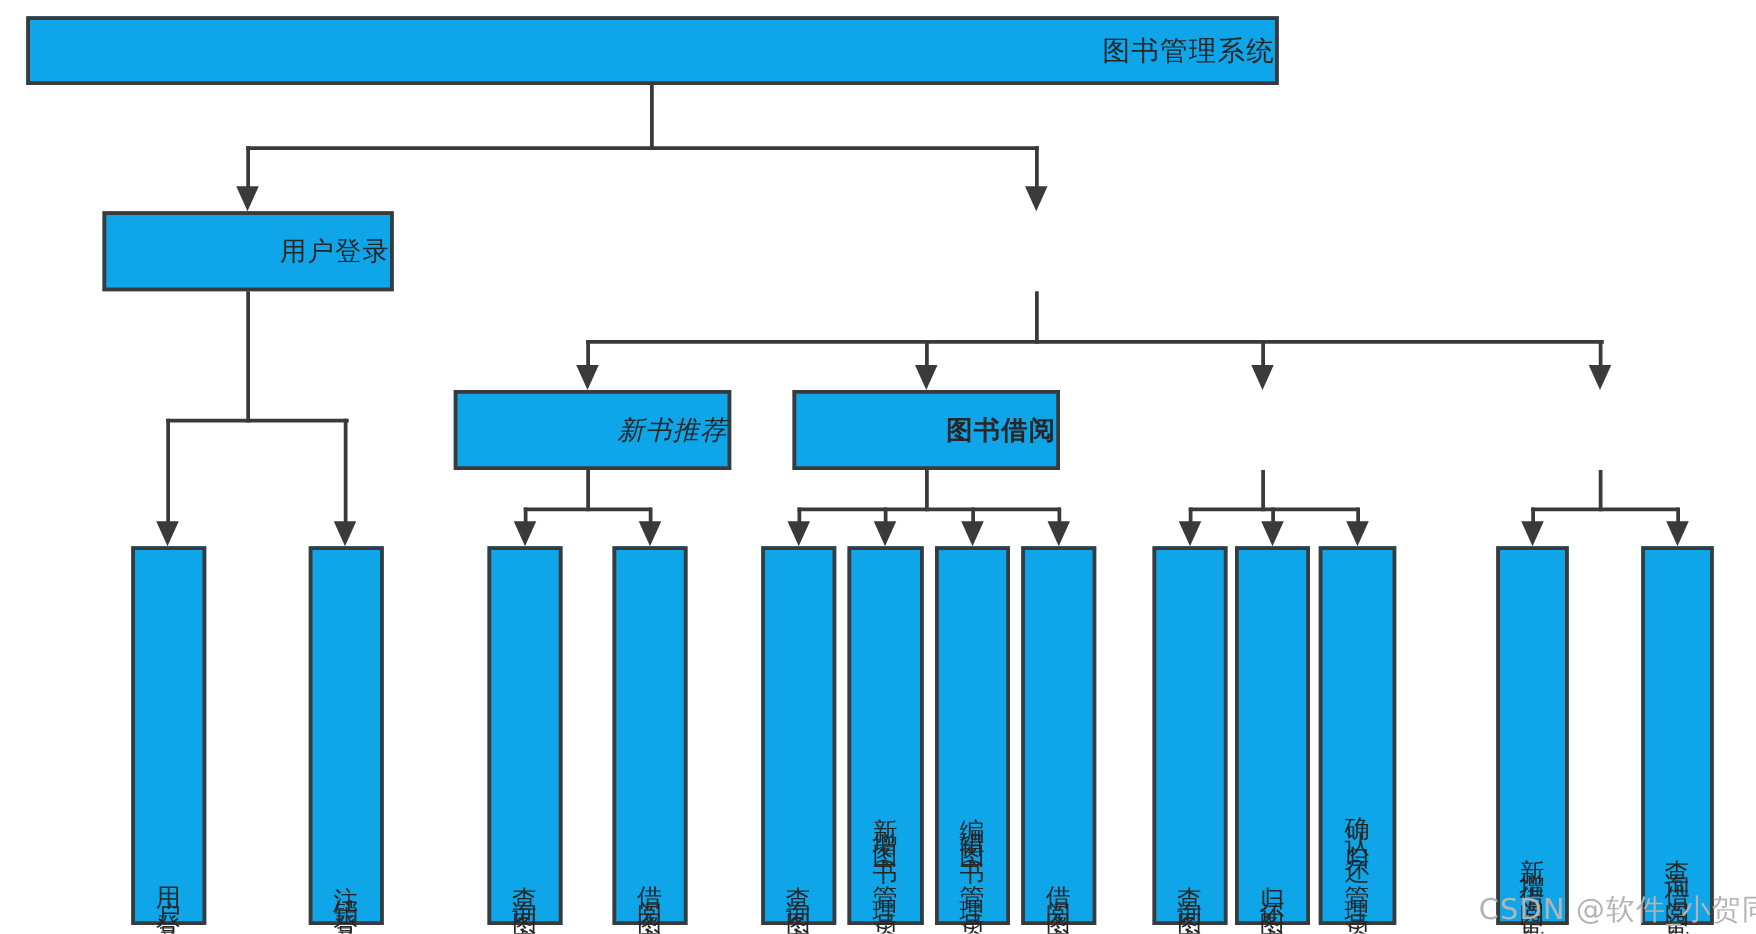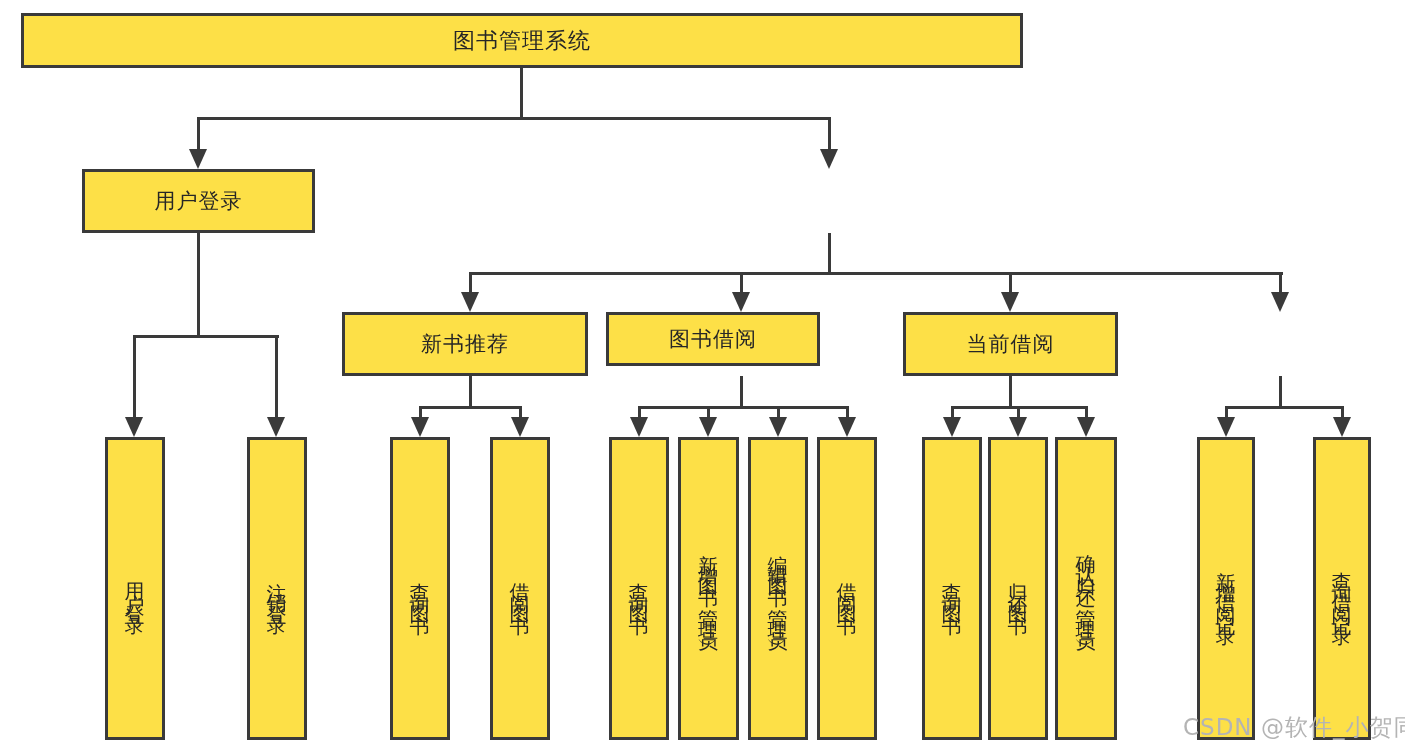--- a/index.html
+++ b/index.html
@@ -3,22 +3,22 @@
 <meta charset="utf-8">
 <style>
   :root { --line:#3a3a3a; --text:#262626; }
   html,body { margin:0; padding:0; background:#ffffff; }
   #stage {
     position:relative; width:1405px; height:747px; background:#ffffff;
     font-family:"DejaVu Sans","Liberation Sans",sans-serif; overflow:hidden;
   }
   .box {
     position:absolute; box-sizing:border-box; border:3px solid var(--line);
-    background:#fde047; color:var(--text);
-    display:flex; align-items:center; justify-content:center;
+    background:#0ea5e9; color:var(--text);
+    display:flex; align-items:center; justify-content:flex-end;
   }
   .hbox { font-size:21px; letter-spacing:1px; white-space:nowrap; }
   .rootbox { font-size:22px; }
   .leaf {
     top:437px; height:303px;
     writing-mode:vertical-rl; text-orientation:mixed;
     font-size:20px; letter-spacing:11px; line-height:1;
   }
   .vline { position:absolute; width:3px; background:var(--line); }
   .hline { position:absolute; height:3px; background:var(--line); }
@@ -63,28 +63,25 @@
   <div class="hline" style="left:469px; top:272px; width:814px;"></div>
   <div class="vline" style="left:469px; top:272px; height:23px;"></div>
   <div class="head" style="left:461px; top:292px;"></div>
   <div class="vline" style="left:740px; top:272px; height:23px;"></div>
   <div class="head" style="left:732px; top:292px;"></div>
   <div class="vline" style="left:1009px; top:272px; height:23px;"></div>
   <div class="head" style="left:1001px; top:292px;"></div>
   <div class="vline" style="left:1279px; top:272px; height:23px;"></div>
   <div class="head" style="left:1271px; top:292px;"></div>
 
-  <div class="box hbox" style="left:342px; top:312px; width:246px; height:64px;">
+  <div class="box hbox" style="left:363px; top:312px; width:222px; height:64px;font-style:italic;">
     <span>新书推荐</span>
   </div>
-  <div class="box hbox" style="left:606px; top:312px; width:214px; height:54px;">
+  <div class="box hbox" style="left:634px; top:312px; width:214px; height:64px;font-weight:bold;">
     <span>图书借阅</span>
-  </div>
-  <div class="box hbox" style="left:903px; top:312px; width:215px; height:64px;">
-    <span>当前借阅</span>
   </div>
 
   <div class="vline" style="left:469px; top:376px; height:33px;"></div>
   <div class="hline" style="left:419px; top:406px; width:102px;"></div>
   <div class="vline" style="left:419px; top:406px; height:14px;"></div>
   <div class="head" style="left:411px; top:417px;"></div>
   <div class="vline" style="left:519px; top:406px; height:14px;"></div>
   <div class="head" style="left:511px; top:417px;"></div>
 
   <div class="vline" style="left:740px; top:376px; height:33px;"></div>

